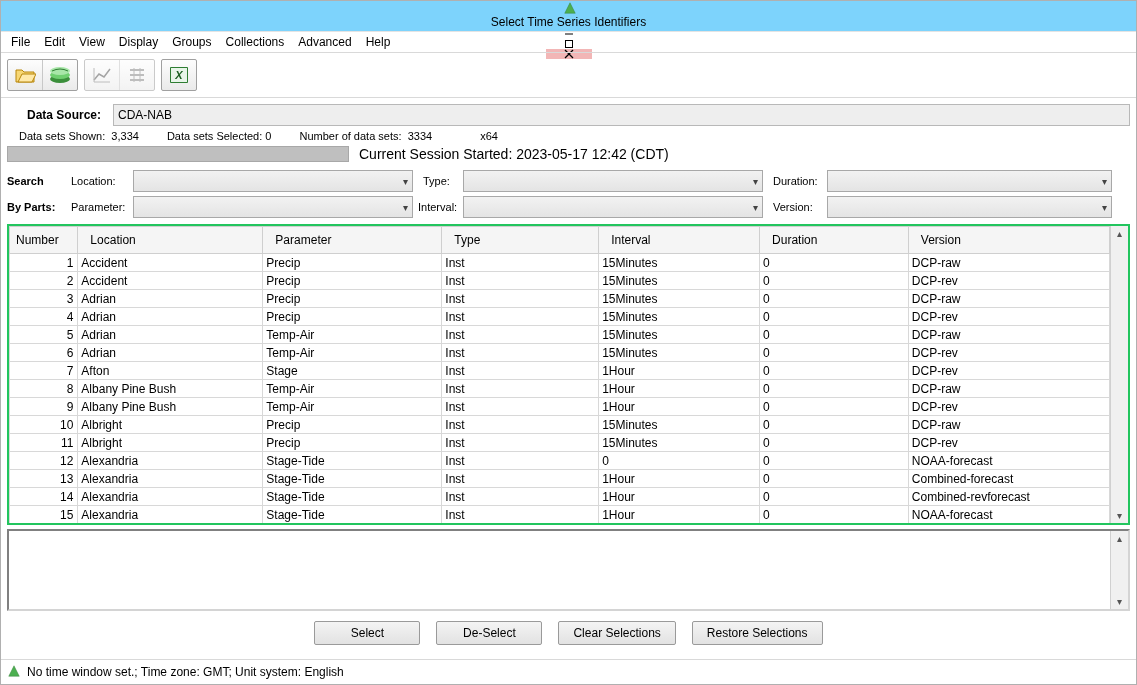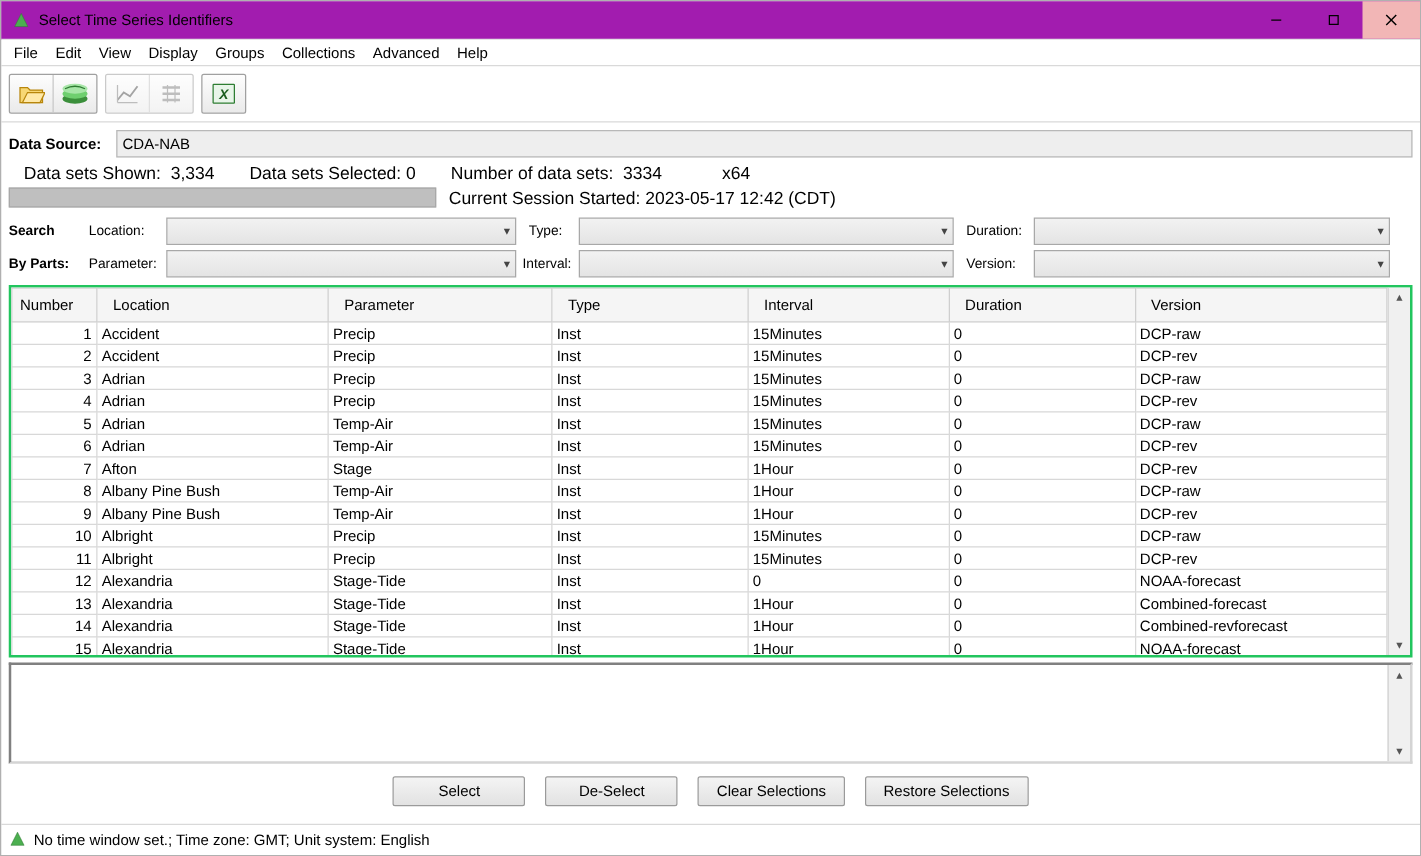--- a/index.html
+++ b/index.html
@@ -18,22 +18,23 @@
     width: 1135px;
     height: 683px;
     display: flex;
     flex-direction: column;
     background: #fff;
   }
   .titlebar {
     height: 30px;
     display: flex;
     align-items: center;
-    background: #a21caf;
+    background: #7dd3fc;
     border-bottom: 1px solid #e4e4e4;
+    flex-direction: column;
   }
   .titlebar .app-icon {
     width: 16px; height: 16px;
     margin: 0 6px 0 8px;
     display: flex; align-items: center; justify-content: center;
   }
   .titlebar .title-text {
     flex: 0 0 auto;
     font-size: 12px;
   }
@@ -79,36 +80,37 @@
     flex: 1;
     padding: 6px;
     display: flex;
     flex-direction: column;
     overflow: hidden;
   }
   .ds-row {
     display: flex;
     align-items: center;
     margin-bottom: 4px;
+    margin-left: 20px;
   }
   .ds-row .label { font-weight: bold; margin-right: 6px; min-width: 80px; }
   .ds-input {
     flex: 1;
     border: 1px solid #b8b8b8;
     background: #eeeeee;
     height: 20px;
     padding: 0 4px;
     display: flex; align-items: center;
     font-size: 12px;
   }
   .stats-row {
     display: flex;
     align-items: flex-end;
     gap: 28px;
-    font-size: 14px;
+    font-size: 11px;
     margin-bottom: 4px;
     padding-left: 12px;
   }
   .progress-row {
     display: flex; align-items: center; gap: 10px; margin-bottom: 8px;
   }
   .progress {
     width: 340px; height: 14px;
     background: #bfbfbf;
     border: 1px solid #a8a8a8;

